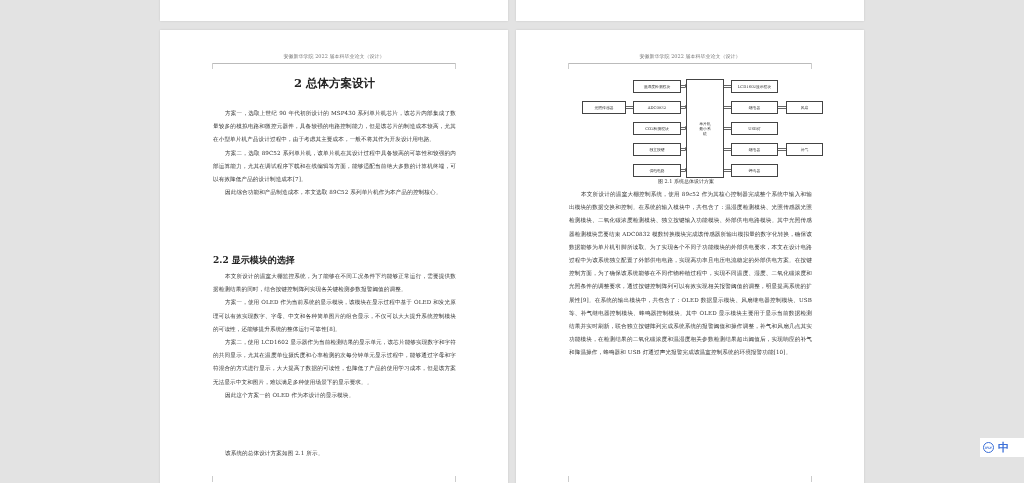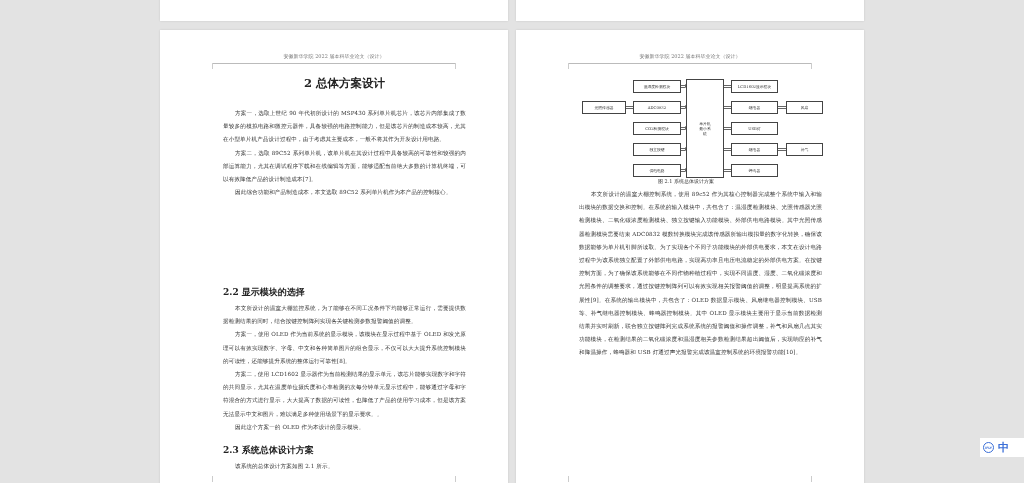--- a/index.html
+++ b/index.html
@@ -9,21 +9,21 @@
   .main{top:30px;height:470px;}
   .left{left:160px;width:348px;}
   .right{left:516px;width:348px;}
   .hdr{position:absolute;top:23px;left:0;width:100%;text-align:center;font-size:5px;color:#777;}
   .hdrline{position:absolute;top:33px;left:53px;width:243px;height:0;border-top:1px solid #bbb;}
   .corner{position:absolute;width:9px;height:9px;border-color:#ccc;border-style:solid;border-width:0;}
   .c-tl{top:33px;left:43px;border-right-width:1px;border-top-width:0;height:6px;}
   .c-tr{top:33px;right:43px;border-left-width:1px;height:6px;}
   .c-bl{bottom:18px;left:43px;border-right-width:1px;height:6px;}
   .c-br{bottom:18px;right:43px;border-left-width:1px;height:6px;}
-  .body{position:absolute;left:63px;width:243px;}
+  .body{position:absolute;left:53px;width:243px;}
   .h1{font-size:11.5px;font-weight:bold;text-align:center;}
   .h2{font-size:9px;font-weight:bold;}
   .p{font-size:5.6px;line-height:13.2px;text-indent:12px;text-align:justify;letter-spacing:0.1px;color:#333;}
   .diagram{position:absolute;left:0;top:0;}
   .box{position:absolute;border:1px solid #444;background:#fff;font-size:3.8px;text-align:center;color:#333;display:flex;align-items:center;justify-content:center;box-sizing:border-box;}
   .arrow{position:absolute;height:3px;border-top:1px solid #666;border-bottom:1px solid #666;box-sizing:border-box;}
   .arrow::after{content:"";position:absolute;right:-3px;top:-2px;border-left:3px solid #666;border-top:2.5px solid transparent;border-bottom:2.5px solid transparent;}
   .caption{position:absolute;font-size:5px;color:#333;text-align:center;}
   .lang{position:absolute;left:980px;top:438px;width:44px;height:19px;background:#fff;display:flex;align-items:center;gap:4px;padding-left:3px;box-sizing:border-box;}
   .lang .ic{width:11px;height:11px;border:1.5px solid #3b6fd8;border-radius:50%;box-sizing:border-box;font-size:3px;color:#3b6fd8;display:flex;align-items:center;justify-content:center;font-family:"DejaVu Sans",sans-serif;font-weight:bold;}
@@ -48,32 +48,31 @@
   </div>
 
   <div class="body" style="top:74px;">
     <div style="margin-top:3px;">
       <div class="p">方案一，选取上世纪 90 年代初所设计的 MSP430 系列单片机芯片，该芯片内部集成了数量较多的模拟电路和微控元器件，具备较强的电路控制能力，但是该芯片的制造成本较高，尤其在小型单片机产品设计过程中，由于考虑其主要成本，一般不将其作为开发设计用电路。</div>
       <div class="p">方案二，选取 89C52 系列单片机，该单片机在其设计过程中具备较高的可靠性和较强的内部运算能力，尤其在调试程序下载和在线编辑等方面，能够适配当前绝大多数的计算机终端，可以有效降低产品的设计制造成本[7]。</div>
       <div class="p">因此综合功能和产品制造成本，本文选取 89C52 系列单片机作为本产品的控制核心。</div>
     </div>
   </div>
 
-  <div class="body" style="top:224px;margin-top:32px;">
+  <div class="body" style="top:224px;">
     <div class="h2">2.2 显示模块的选择</div>
     <div style="margin-top:3px;">
       <div class="p">本文所设计的温室大棚监控系统，为了能够在不同工况条件下均能够正常运行，需要提供数据检测结果的同时，结合按键控制阵列实现各关键检测参数报警阈值的调整。</div>
       <div class="p">方案一，使用 OLED 作为当前系统的显示模块，该模块在显示过程中基于 OLED 和发光原理可以有效实现数字、字母、中文和各种简单图片的组合显示，不仅可以大大提升系统控制模块的可读性，还能够提升系统的整体运行可靠性[8]。</div>
       <div class="p">方案二，使用 LCD1602 显示器作为当前检测结果的显示单元，该芯片能够实现数字和字符的共同显示，尤其在温度单位摄氏度和心率检测的次每分钟单元显示过程中，能够通过字母和字符混合的方式进行显示，大大提高了数据的可读性，也降低了产品的使用学习成本，但是该方案无法显示中文和图片，难以满足多种使用场景下的显示要求。。</div>
       <div class="p">因此这个方案一的 OLED 作为本设计的显示模块。</div>
     </div>
   </div>
 
   <div class="body" style="top:414px;">
-    <div class="h2">2.3 系统总体设计方案</div>
     <div style="margin-top:3px;">
       <div class="p">该系统的总体设计方案如图 2.1 所示。</div>
     </div>
   </div>
 </div>
 
 <div class="page main right">
   <div class="hdr">安徽新华学院 2022 届本科毕业论文（设计）</div>
   <div class="hdrline"></div>
   <div class="corner c-tl"></div>

